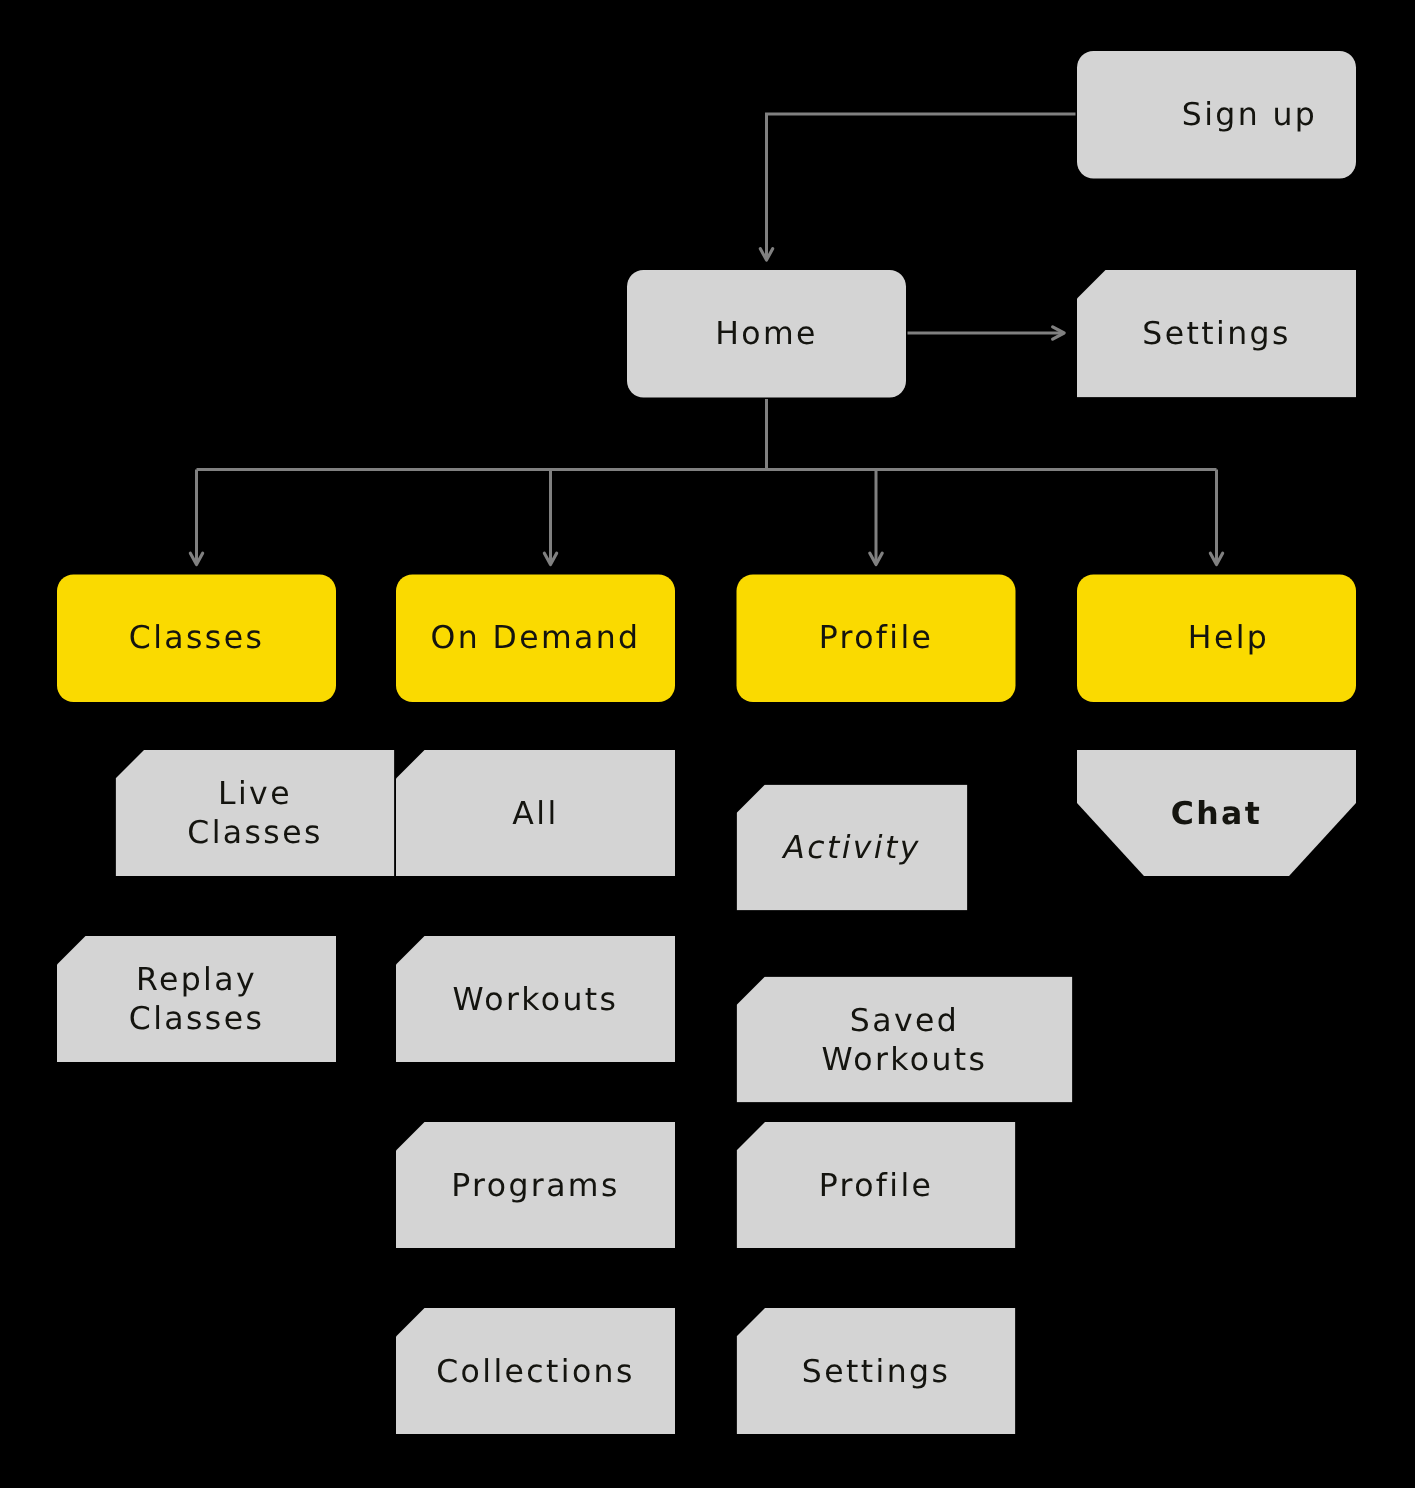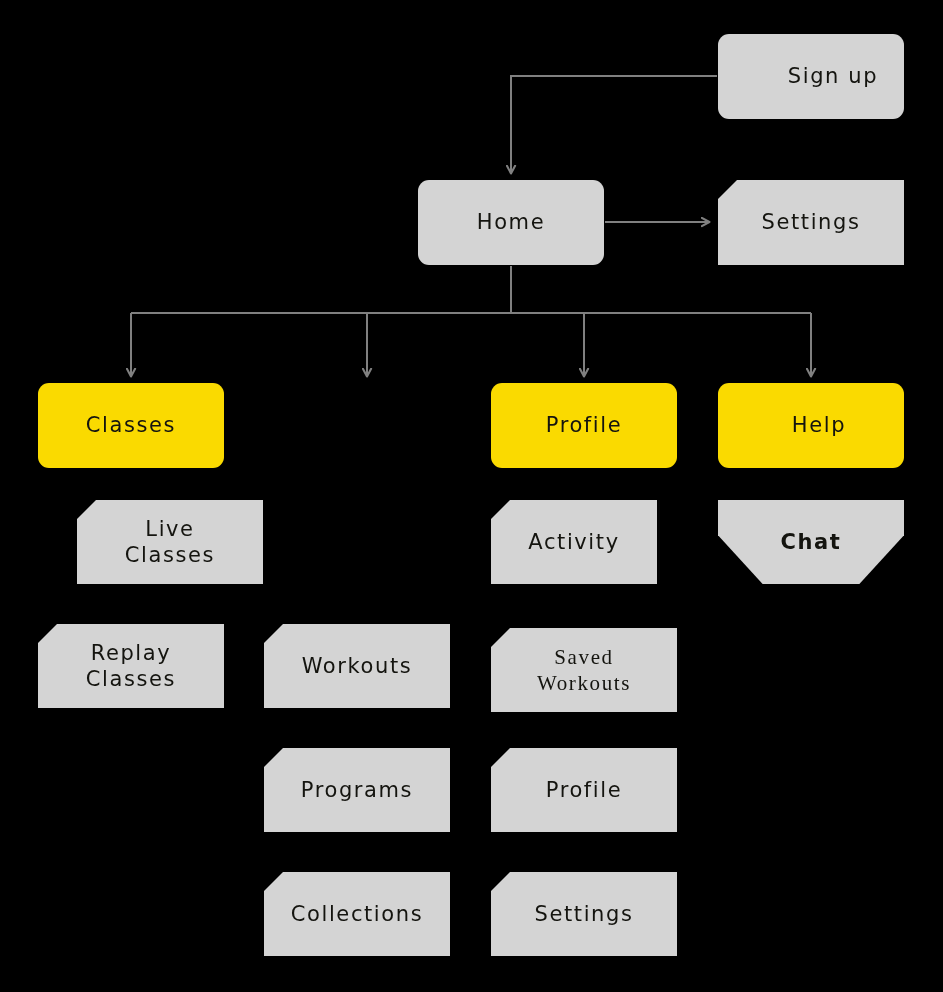--- a/index.html
+++ b/index.html
@@ -107,57 +107,63 @@
   </div>
 
   <div class="node shape-cut-tl" style="left:718px; top:180px; width:186px; height:85px;">
     <span class="node-label">Settings</span>
   </div>
 
   <div class="node shape-rounded-accent" style="left:38px; top:383px; width:186px; height:85px;">
     <span class="node-label">Classes</span>
   </div>
 
+  <div class="node shape-rounded-accent" style="left:264px; top:383px; width:186px; height:85px;">
+    <span class="node-label">On Demand</span>
+  </div>
 
   <div class="node shape-rounded-accent" style="left:491px; top:383px; width:186px; height:85px;">
     <span class="node-label">Profile</span>
   </div>
 
   <div class="node shape-rounded-accent" style="left:718px; top:383px; width:186px; height:85px;padding-left:16px;">
     <span class="node-label">Help</span>
   </div>
 
   <div class="node shape-cut-tl" style="left:38px; top:500px; width:186px; height:84px;margin-left:39px;">
     <span class="node-label">Live
 Classes</span>
   </div>
 
   <div class="node shape-cut-tl" style="left:38px; top:624px; width:186px; height:84px;">
     <span class="node-label">Replay
 Classes</span>
   </div>
 
+  <div class="node shape-cut-tl" style="left:264px; top:500px; width:186px; height:84px;">
+    <span class="node-label">All</span>
+  </div>
 
   <div class="node shape-cut-tl" style="left:264px; top:624px; width:186px; height:84px;">
     <span class="node-label">Workouts</span>
   </div>
 
   <div class="node shape-cut-tl" style="left:264px; top:748px; width:186px; height:84px;">
     <span class="node-label">Programs</span>
   </div>
 
   <div class="node shape-cut-tl" style="left:264px; top:872px; width:186px; height:84px;">
     <span class="node-label">Collections</span>
   </div>
 
-  <div class="node shape-cut-tl" style="left:491px; top:500px; width:166px; height:84px;">
+  <div class="node shape-cut-tl" style="left:491px; top:523px; width:154px; height:84px;font-style:italic;">
     <span class="node-label">Activity</span>
   </div>
 
-  <div class="node shape-cut-tl" style="left:491px; top:628px; width:186px; height:84px;font-family:Liberation Serif, serif;">
+  <div class="node shape-cut-tl" style="left:491px; top:651px; width:224px; height:84px;">
     <span class="node-label">Saved
 Workouts</span>
   </div>
 
   <div class="node shape-cut-tl" style="left:491px; top:748px; width:186px; height:84px;">
     <span class="node-label">Profile</span>
   </div>
 
   <div class="node shape-cut-tl" style="left:491px; top:872px; width:186px; height:84px;">
     <span class="node-label">Settings</span>

